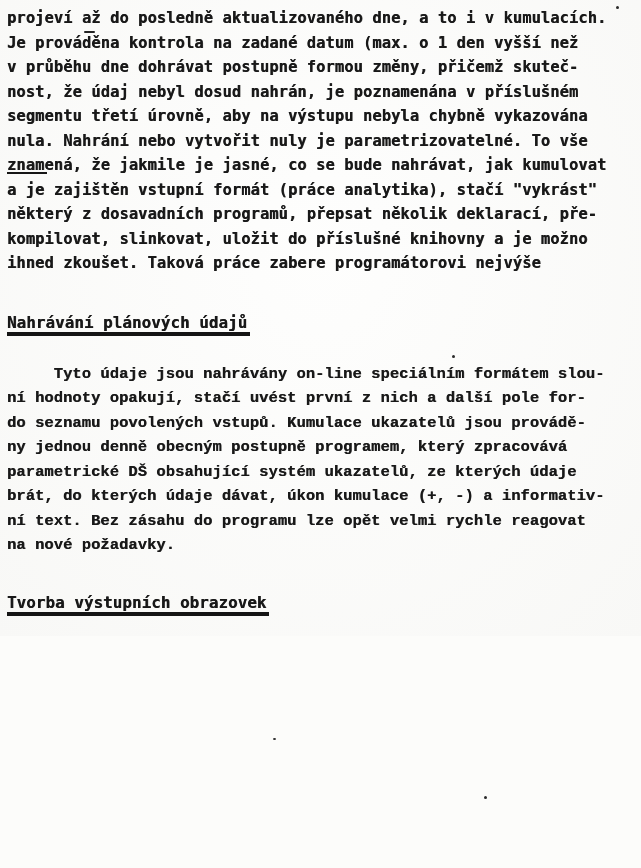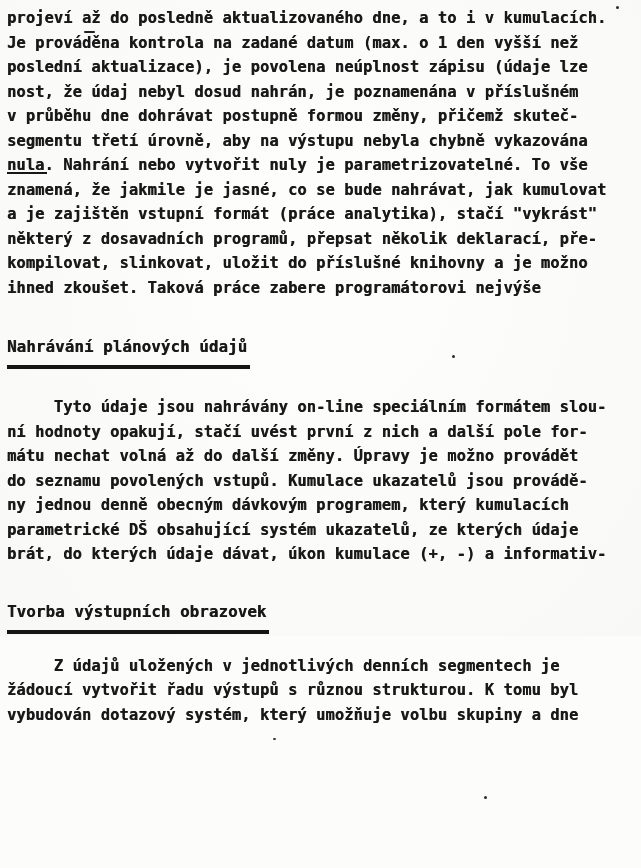--- a/index.html
+++ b/index.html
@@ -43,27 +43,27 @@
   .heading .heading-text {
     display: inline-block;
     white-space: pre;
     font-size: 15.8px;
     font-weight: 700;
     line-height: 19px;
     letter-spacing: 0.1px;
     color: var(--ink);
     text-shadow: 0.4px 0.3px 0.5px rgba(10,10,10,0.8);
     border-bottom: 4px solid #151515;
-    padding-bottom: 9px;
+    padding-bottom: 0;
     padding-right: 3px;
   }
   
   #paragraph-1 { margin-top: 4px; }
   #heading-1   { margin-top: 37px; }
-  #paragraph-2 { margin-top: 26px; }
+  #paragraph-2 { margin-top: 26px; font-family: Liberation Mono, monospace; }
   #heading-2   { margin-top: 35px; }
   #paragraph-3 { margin-top: 20px; }
 
   
   .word-underline {
     position: absolute;
     left: 7px;
     top: 172px;
     width: 40px;
     height: 2px;
@@ -84,55 +84,50 @@
   }
 </style>
 </head>
 <body>
 
 <div class="page">
 
   <div id="paragraph-1" class="para">
       <div class="line">projeví až do posledně aktualizovaného dne, a to i v kumulacích.</div>
       <div class="line">Je prováděna kontrola na zadané datum (max. o 1 den vyšší než</div>
-      <div class="line">poslední aktualizace), je povolena neúplnost zápisu (údaje lze</div>
+      <div class="line">v průběhu dne dohrávat postupně formou změny, přičemž skuteč-</div>
       <div class="line">nost, že údaj nebyl dosud nahrán, je poznamenána v příslušném</div>
-      <div class="line">v průběhu dne dohrávat postupně formou změny, přičemž skuteč-</div>
       <div class="line">segmentu třetí úrovně, aby na výstupu nebyla chybně vykazována</div>
       <div class="line">nula. Nahrání nebo vytvořit nuly je parametrizovatelné. To vše</div>
       <div class="line">znamená, že jakmile je jasné, co se bude nahrávat, jak kumulovat</div>
       <div class="line">a je zajištěn vstupní formát (práce analytika), stačí "vykrást"</div>
       <div class="line">některý z dosavadních programů, přepsat několik deklarací, pře-</div>
       <div class="line">kompilovat, slinkovat, uložit do příslušné knihovny a je možno</div>
       <div class="line">ihned zkoušet. Taková práce zabere programátorovi nejvýše</div>
     </div>
 
   <div id="heading-1" class="heading">
     <span class="heading-text">Nahrávání plánových údajů</span>
   </div>
 
   <div id="paragraph-2" class="para">
       <div class="line">     Tyto údaje jsou nahrávány on-line speciálním formátem slou-</div>
       <div class="line">ní hodnoty opakují, stačí uvést první z nich a další pole for-</div>
-      <div class="line">mátu nechat volná až do další změny. Úpravy je možno provádět</div>
       <div class="line">do seznamu povolených vstupů. Kumulace ukazatelů jsou provádě-</div>
-      <div class="line">ny jednou denně obecným dávkovým programem, který kumulacích</div>
+      <div class="line">ny jednou denně obecným postupně programem, který zpracovává</div>
       <div class="line">parametrické DŠ obsahující systém ukazatelů, ze kterých údaje</div>
       <div class="line">brát, do kterých údaje dávat, úkon kumulace (+, -) a informativ-</div>
+      <div class="line">ní text. Bez zásahu do programu lze opět velmi rychle reagovat</div>
+      <div class="line">na nové požadavky.</div>
     </div>
 
   <div id="heading-2" class="heading">
     <span class="heading-text">Tvorba výstupních obrazovek</span>
   </div>
 
-  <div id="paragraph-3" class="para">
-      <div class="line">     Z údajů uložených v jednotlivých denních segmentech je</div>
-      <div class="line">žádoucí vytvořit řadu výstupů s různou strukturou. K tomu byl</div>
-      <div class="line">vybudován dotazový systém, který umožňuje volbu skupiny a dne</div>
-    </div>
 
   <div class="word-underline"></div>
 
   <div class="dash-artifact"></div>
   <div class="speck speck-1"></div>
   <div class="speck speck-2"></div>
   <div class="speck speck-3"></div>
   <div class="speck speck-4"></div>
 
 </div>

